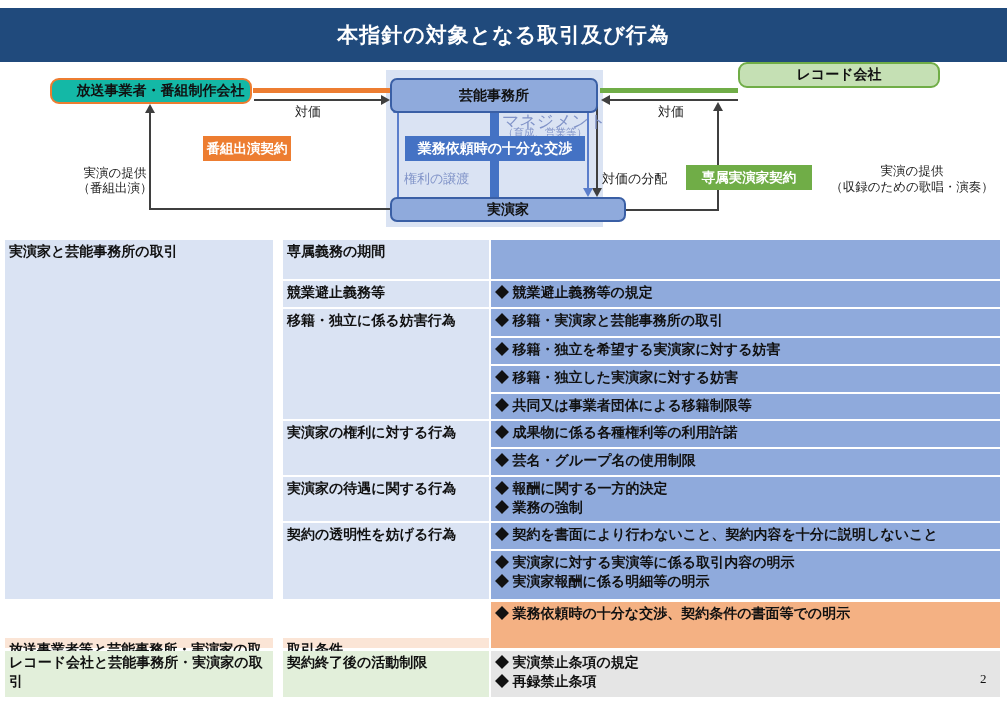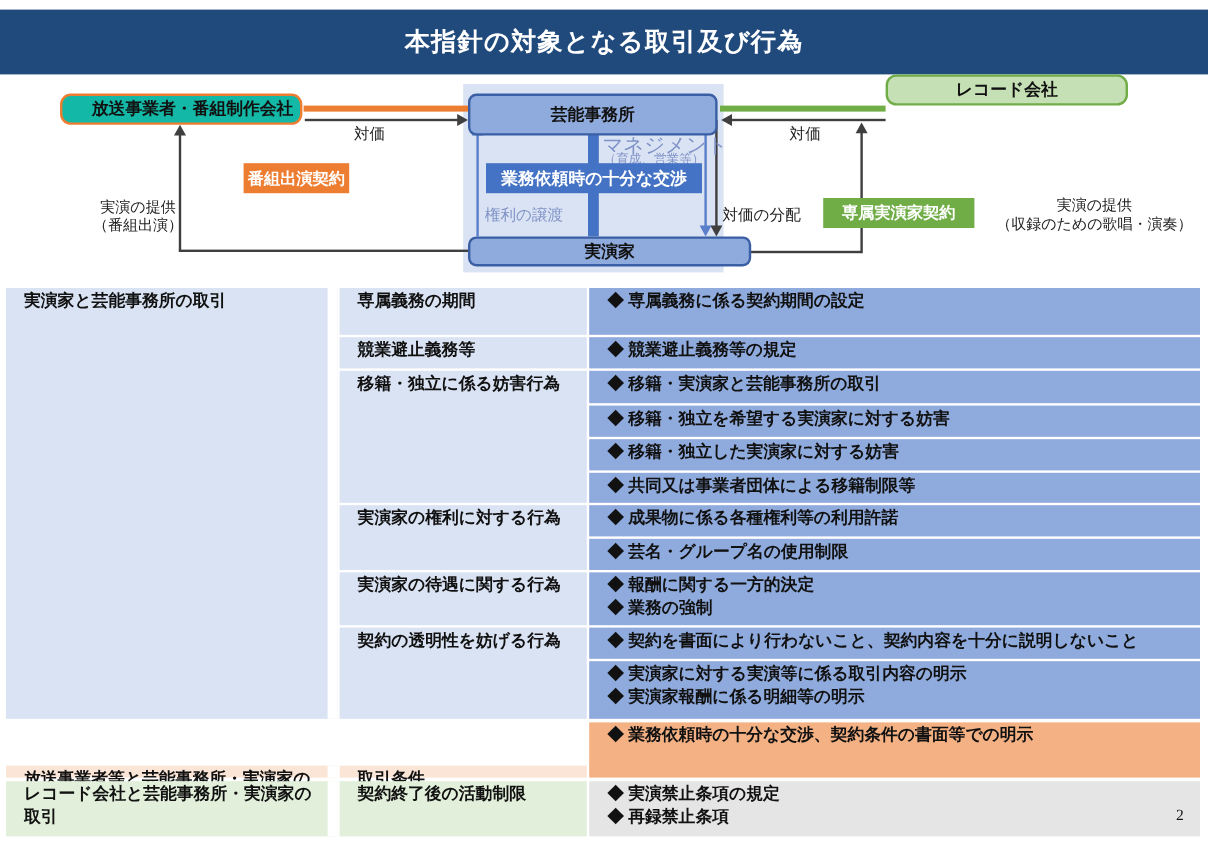--- a/index.html
+++ b/index.html
@@ -33,21 +33,21 @@
   .tri-up-b{border-left:5px solid transparent;border-right:5px solid transparent;border-bottom:9px solid #5b7ecb;}
   .tri-down-b{border-left:5px solid transparent;border-right:5px solid transparent;border-top:9px solid #5b7ecb;}
   .dlabel{font-size:13px;color:#222;z-index:6;white-space:nowrap;}
 
   
   .tbl{position:absolute;left:5px;width:995px;display:grid;
        grid-template-columns:276px 206px 1fr;gap:2px;}
   .sec-blue{top:240px;grid-template-rows:39px 26px 27px 26px 26px 25px 26px 26px 44px 26px 48px;}
   .sec-orange{top:602px;grid-template-rows:46px;}
   .sec-green{top:651px;grid-template-rows:46px;}
-  .cell{box-sizing:border-box;padding:3px 6px 2px 15px;font-size:14px;font-weight:bold;
+  .cell{box-sizing:border-box;padding:3px 6px 2px 4px;font-size:14px;font-weight:bold;
         line-height:1.35;color:#111;}
   .c1{grid-column:1;border-right:8px solid #fff;}
   .c2{grid-column:2;}
   .c3{grid-column:3;}
   .bg-lblue{background:#dae3f3;}
   .bg-mblue{background:#8faadc;}
   .bg-lorange{background:#fbe5d6;margin-top:36px;}
   .bg-morange{background:#f4b183;}
   .bg-lgreen{background:#e2efda;}
   .bg-mgreen{background:#e5e5e5;}
@@ -112,21 +112,20 @@
 
   <div class="abs slate" style="left:502px;top:110px;font-size:17px;">マネジメント</div>
   <div class="abs slate" style="left:503px;top:126px;font-size:10.5px;">（育成、営業等）</div>
   <div class="abs slate" style="left:404px;top:170px;font-size:13px;">権利の譲渡</div>
 
   <div class="tbl sec-blue">
     <div class="cell c1 bg-lblue" style="grid-row:1 / span 11;">実演家と芸能事務所の取引</div>
 
     <div class="cell c2 bg-lblue" style="grid-row:1;">専属義務の期間</div>
     <div class="cell c3 bg-mblue" style="grid-row:1;">
-      <div class="ln">◆ 専属義務に係る契約期間の設定</div>
     </div>
 
     <div class="cell c2 bg-lblue" style="grid-row:2;">競業避止義務等</div>
     <div class="cell c3 bg-mblue" style="grid-row:2;">
       <div class="ln">◆ 競業避止義務等の規定</div>
     </div>
 
     <div class="cell c2 bg-lblue" style="grid-row:3 / span 4;">移籍・独立に係る妨害行為</div>
     <div class="cell c3 bg-mblue" style="grid-row:3;">
       <div class="ln">◆ 移籍・実演家と芸能事務所の取引</div>

